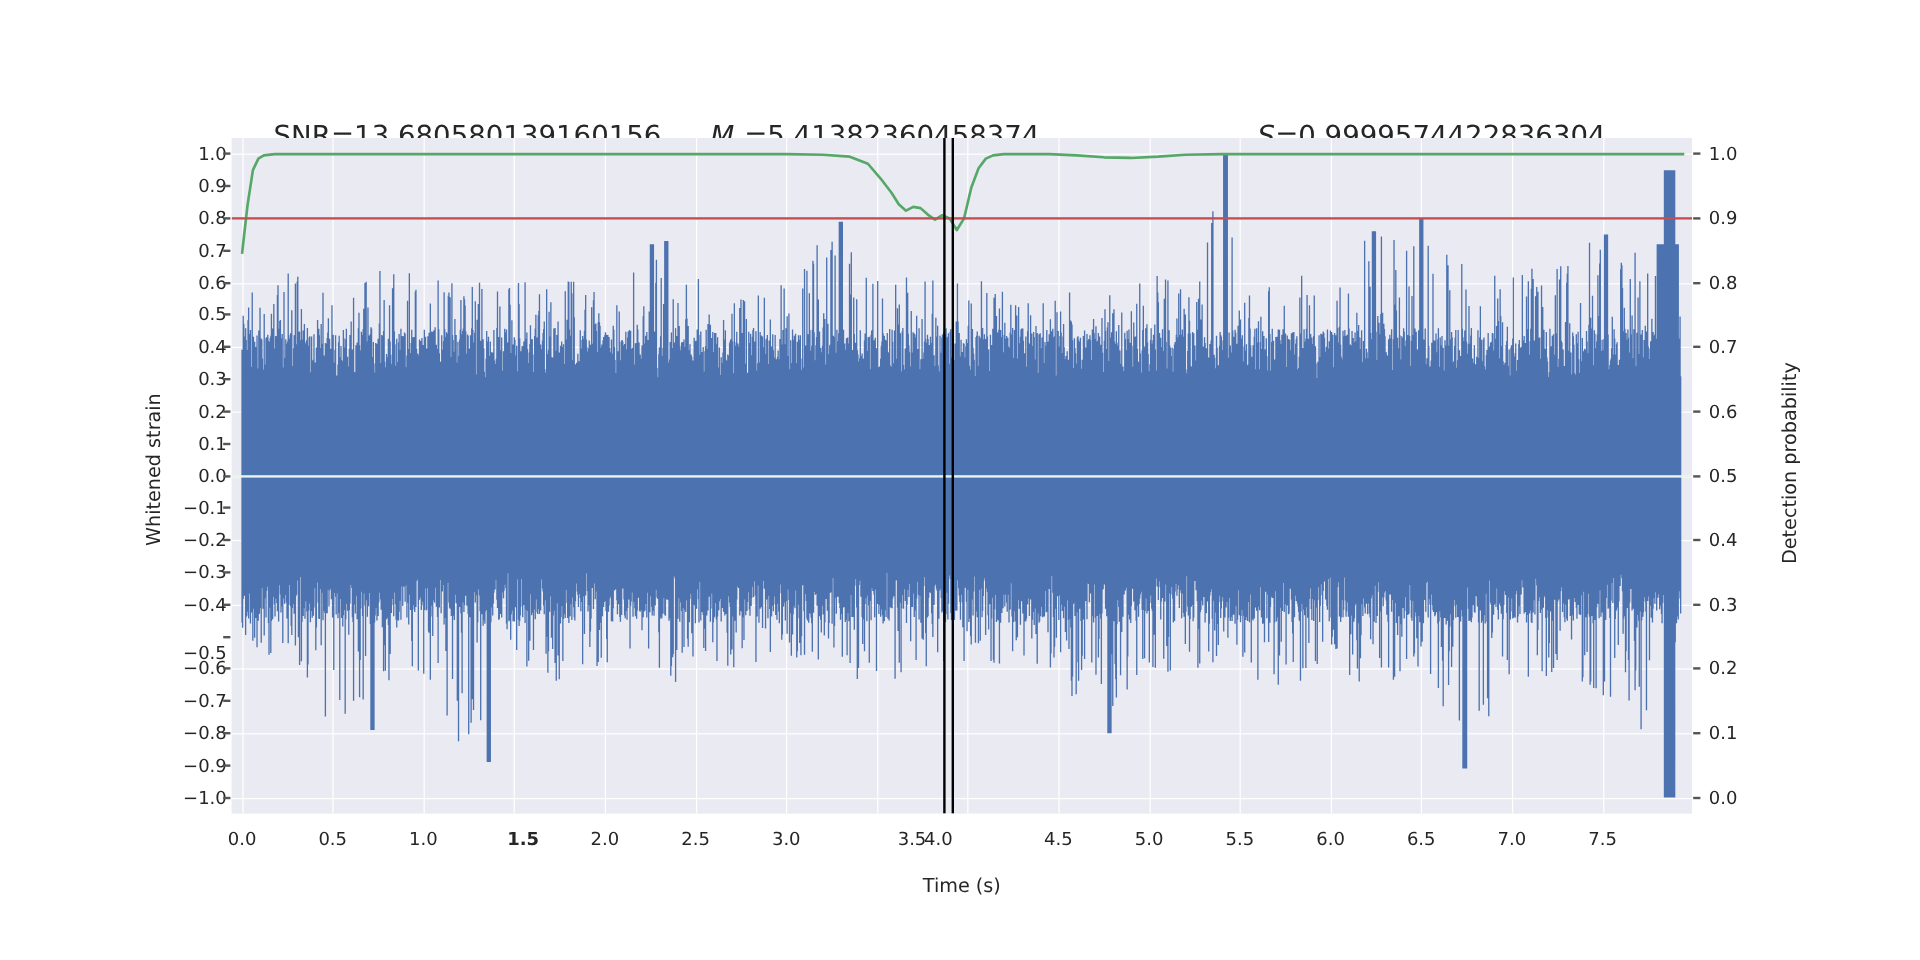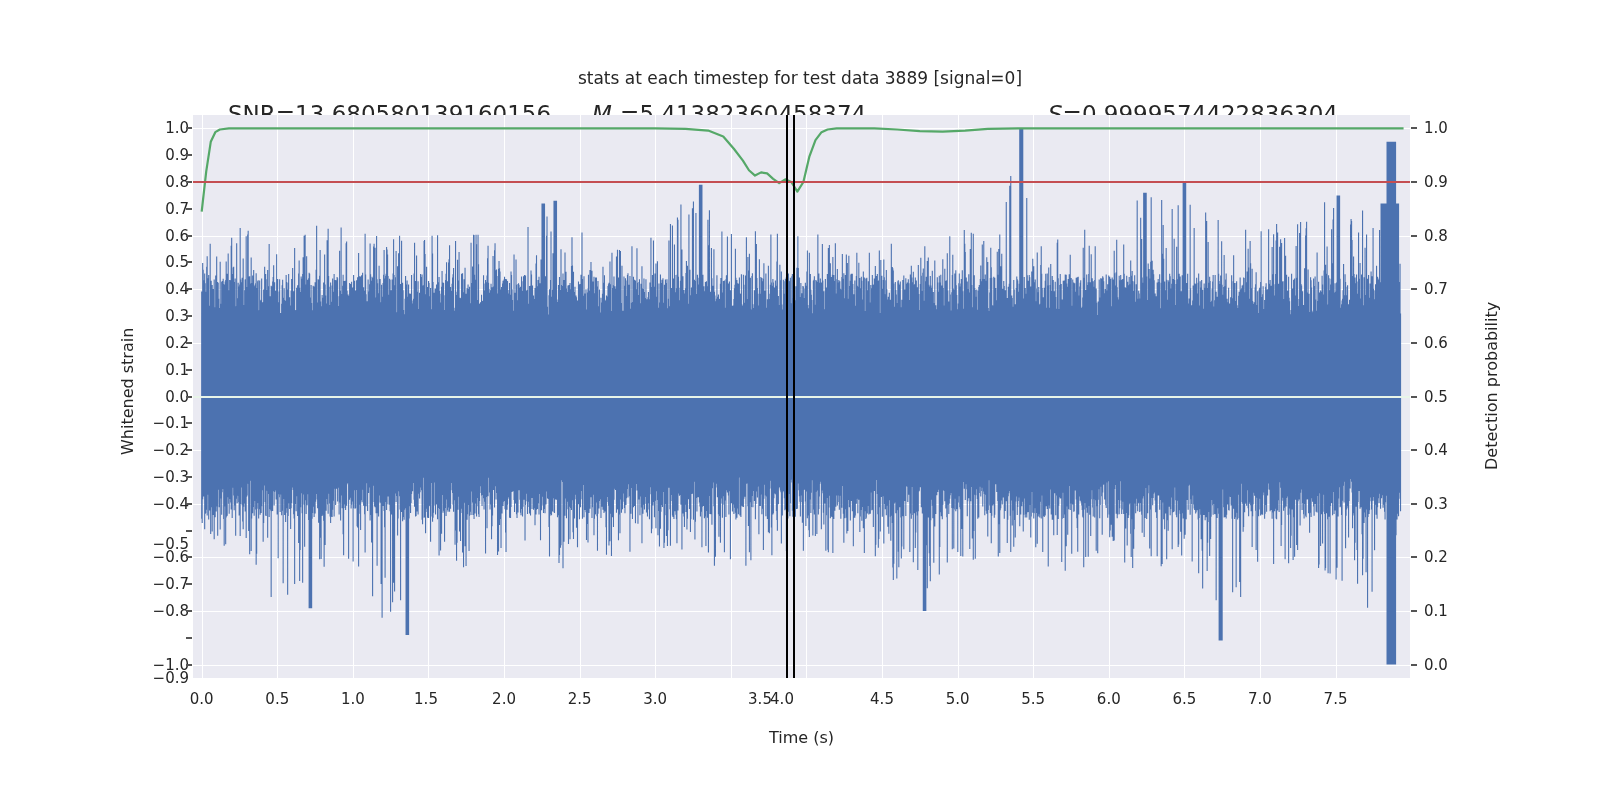--- a/index.html
+++ b/index.html
@@ -72,21 +72,20 @@
   
   .hline{position:absolute;left:0;width:100%;height:2px;}
   .vline{position:absolute;top:0;height:100%;width:2px;background:#000000;}
   svg{display:block;}
 </style>
 </head>
 <body>
 
 <div id="figure">
 
-  <div id="chart-title">stats at each timestep for test data 3889 [signal=0]</div>
 
   <div class="annot" id="annot-snr">
     <span>SNR=</span><span>13.680580139160156</span>
   </div>
   <div class="annot" id="annot-mc">
     <span class="it">M</span><span class="sub">c</span><span>=</span><span>5.41382360458374</span>
   </div>
   <div class="annot" id="annot-s">
     <span class="it">S</span><span>=</span><span>0.9999574422836304</span>
   </div>
@@ -127,21 +126,21 @@
       <div class="ytick-l" style="top: 503.738px;">−0.4</div>
       <div class="ytick-l-mark" style="top: 503.738px;"></div>
       <div class="ytick-l" style="top: 544px;">−0.5</div>
       <div class="ytick-l-mark" style="top: 530.548px;"></div>
       <div class="ytick-l" style="top: 557.357px;">−0.6</div>
       <div class="ytick-l-mark" style="top: 557.357px;"></div>
       <div class="ytick-l" style="top: 584.167px;">−0.7</div>
       <div class="ytick-l-mark" style="top: 584.167px;"></div>
       <div class="ytick-l" style="top: 610.976px;">−0.8</div>
       <div class="ytick-l-mark" style="top: 610.976px;"></div>
-      <div class="ytick-l" style="top: 637.786px; margin-top: 40px;">−0.9</div>
+      <div class="ytick-l" style="top: 637.786px;">−0.9</div>
       <div class="ytick-l-mark" style="top: 637.786px;"></div>
       <div class="ytick-l" style="top: 664.595px;">−1.0</div>
       <div class="ytick-l-mark" style="top: 664.595px;"></div>
     </div>
   <div id="yticks-right">
       <div class="ytick-r" style="top: 128.405px;">1.0</div>
       <div class="ytick-r-mark" style="top: 128.405px;"></div>
       <div class="ytick-r" style="top: 182.024px;">0.9</div>
       <div class="ytick-r-mark" style="top: 182.024px;"></div>
       <div class="ytick-r" style="top: 235.643px;">0.8</div>
@@ -160,21 +159,21 @@
       <div class="ytick-r-mark" style="top: 557.357px;"></div>
       <div class="ytick-r" style="top: 610.976px;">0.1</div>
       <div class="ytick-r-mark" style="top: 610.976px;"></div>
       <div class="ytick-r" style="top: 664.595px;">0.0</div>
       <div class="ytick-r-mark" style="top: 664.595px;"></div>
     </div>
   <div id="xticks">
       <div class="xtick" style="left: 201.693px;">0.0</div>
       <div class="xtick" style="left: 277.283px;">0.5</div>
       <div class="xtick" style="left: 352.873px;">1.0</div>
-      <div class="xtick" style="left: 426px;">1.5</div>
+      <div class="xtick" style="left: 436px; font-weight: bold;">1.5</div>
       <div class="xtick" style="left: 504.053px;">2.0</div>
       <div class="xtick" style="left: 579.643px;">2.5</div>
       <div class="xtick" style="left: 655.233px;">3.0</div>
       <div class="xtick" style="left: 760px;">3.5</div>
       <div class="xtick" style="left: 782px; text-align: right;">4.0</div>
       <div class="xtick" style="left: 882.003px;">4.5</div>
       <div class="xtick" style="left: 957.593px;">5.0</div>
       <div class="xtick" style="left: 1033.18px;">5.5</div>
       <div class="xtick" style="left: 1108.77px;">6.0</div>
       <div class="xtick" style="left: 1184.36px;">6.5</div>

